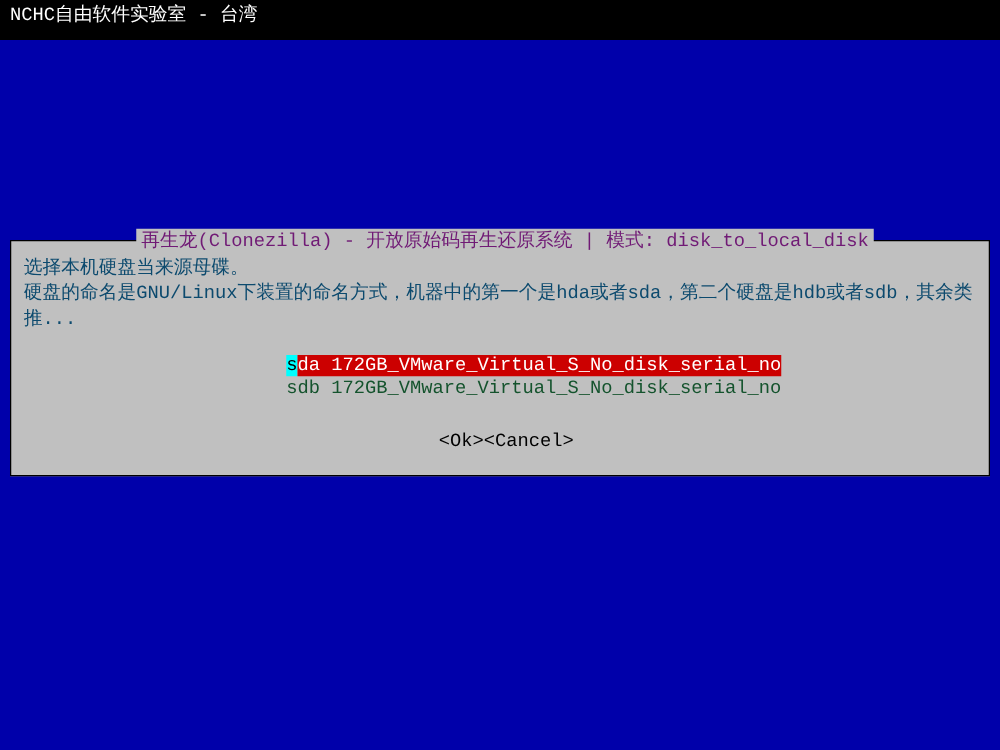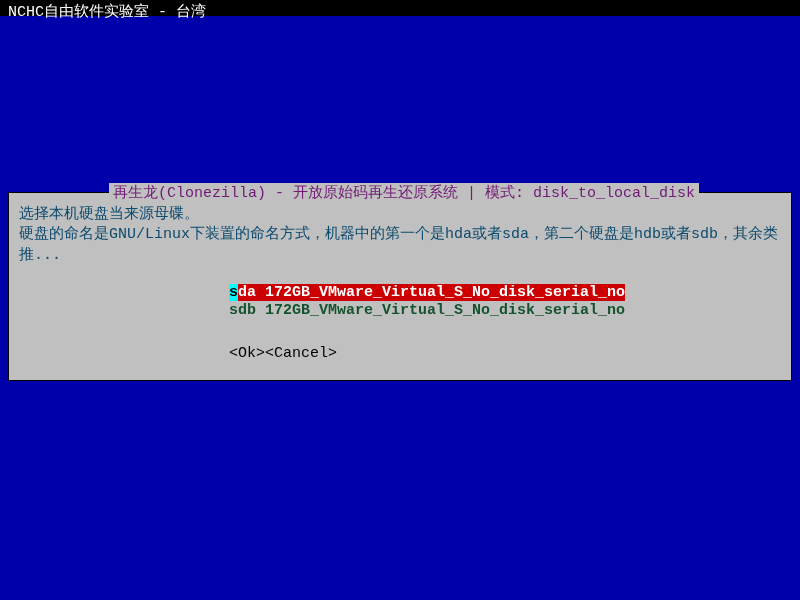--- a/index.html
+++ b/index.html
@@ -13,21 +13,21 @@
       background: #0000aa;
       font-family: "Courier New", monospace;
       font-size: 15px;
       overflow: hidden;
       position: relative;
     }
     .header-bar {
       background: #000;
       color: #fff;
       padding: 2px 8px;
-      height: 16px;
+      height: 32px;
       font-size: 15px;
     }
     .dialog-container {
       position: absolute;
       top: 192px;
       left: 8px;
       right: 8px;
       background: #c0c0c0;
       padding: 0;
     }
@@ -53,36 +53,35 @@
       color: #0c4a6e;
       margin-bottom: 18px;
     }
     .disk-list {
       margin-left: 210px;
       margin-bottom: 24px;
     }
     .disk-item {
       white-space: pre;
       line-height: 1.2;
-      font-weight: bold;
     }
     .disk-item.selected .first-char {
       background: #00ffff;
       color: #000;
     }
     .disk-item.selected .rest {
       background: #cc0000;
       color: #fff;
     }
     .disk-item.unselected {
       color: #14532d;
     }
     .button-row {
       display: flex;
-      justify-content: flex-start;
+      justify-content: center;
       padding: 0 200px 4px 210px;
     }
     .tui-button {
       color: #000;
       cursor: pointer;
       user-select: none;
     }
   </style>
 </head>
 <body>

